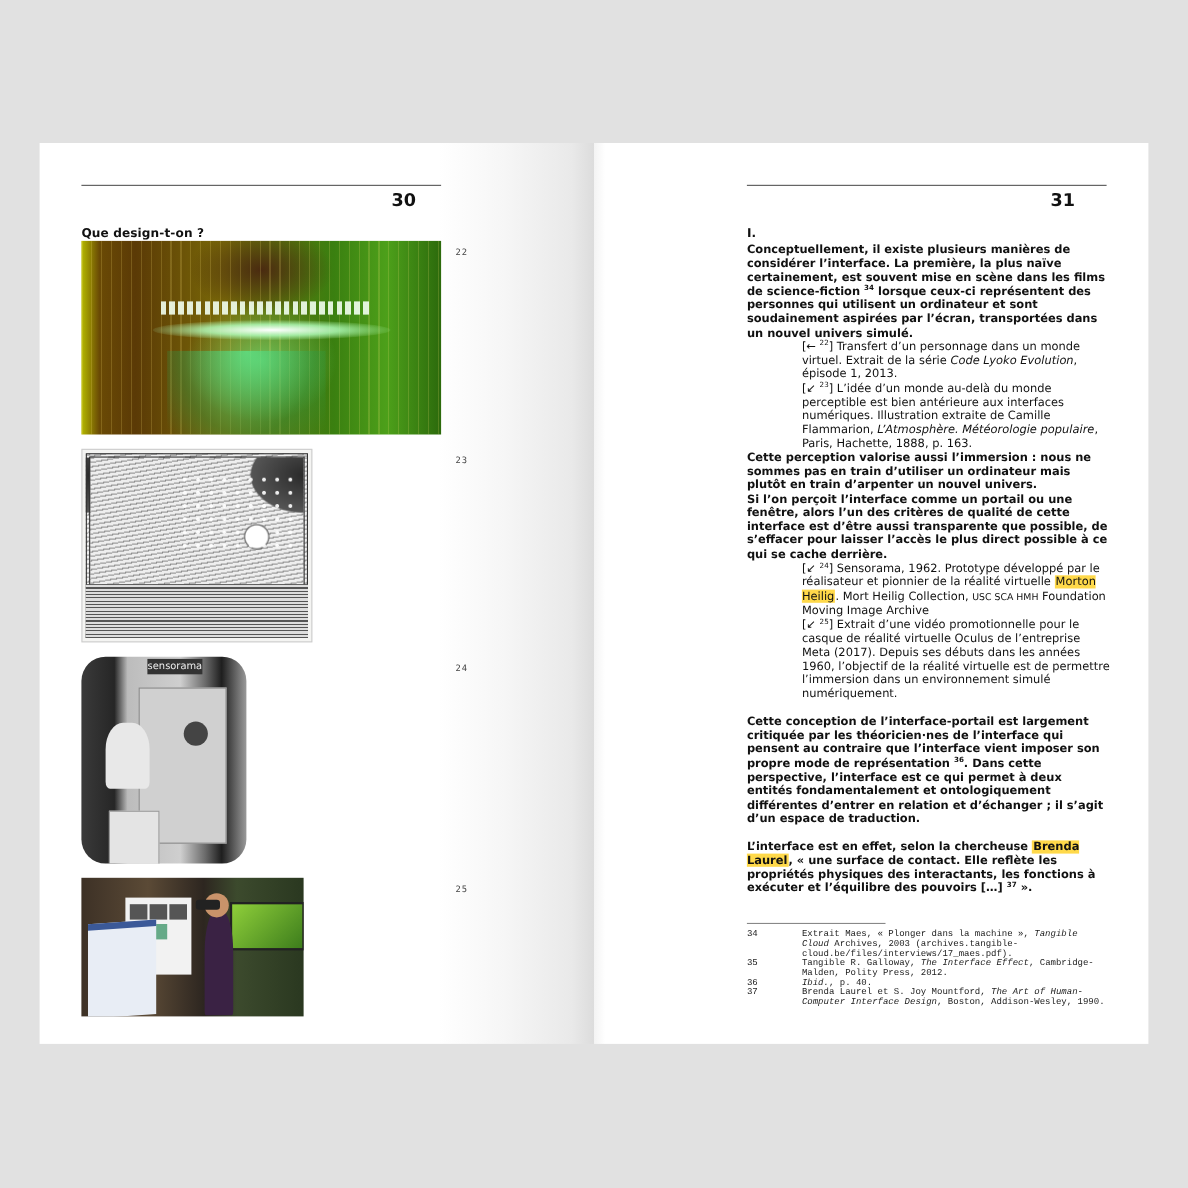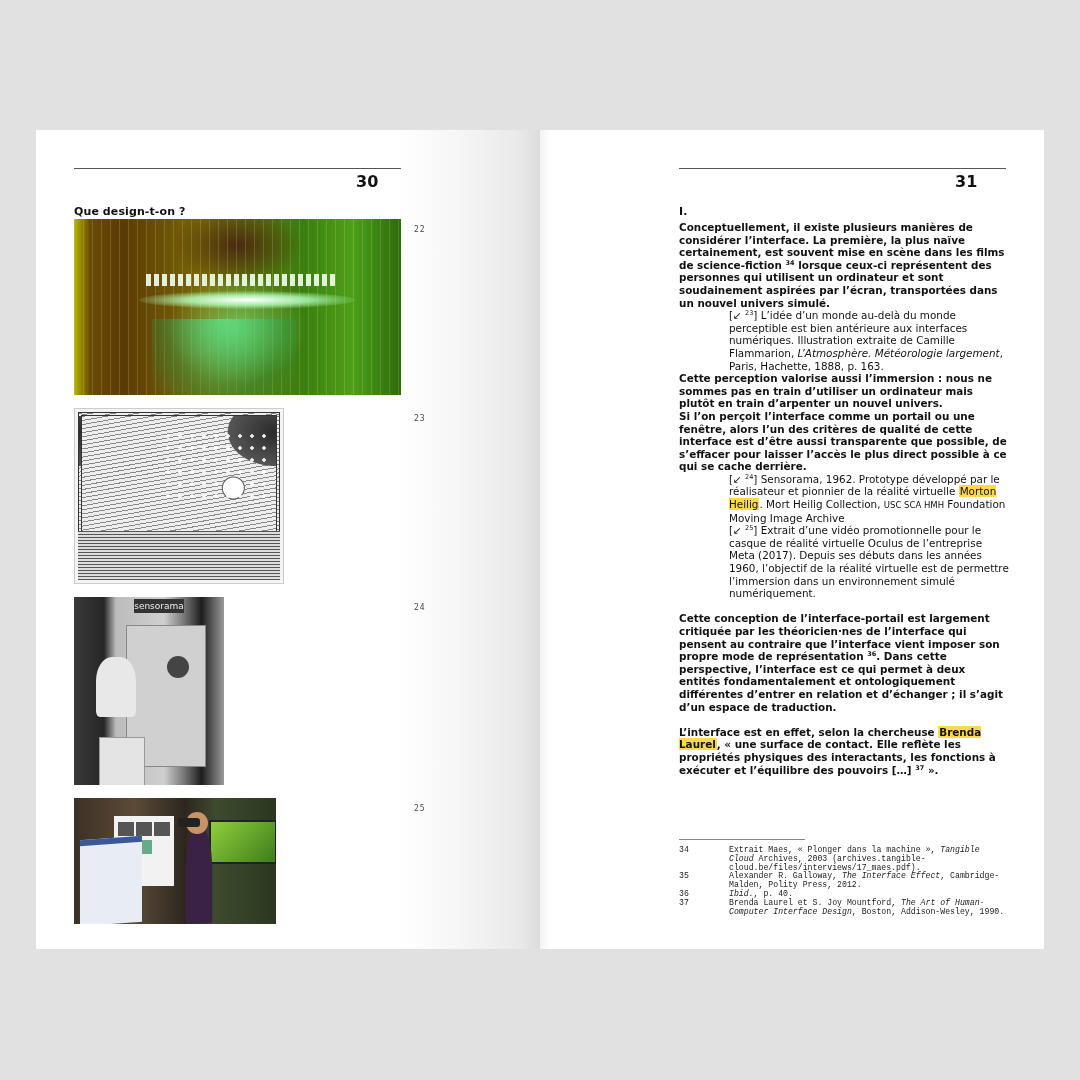--- a/index.html
+++ b/index.html
@@ -40,21 +40,21 @@
       background:
         radial-gradient(circle at 78% 45%, #fff 0 10px, #555 11px, transparent 12px),
         radial-gradient(ellipse 70% 60% at 100% 10%, #2a2a2a 0%, #555 35%, rgba(0,0,0,0) 36%),
         repeating-linear-gradient(170deg,#888 0 1px,#eee 1px 4px); }
   .img23 .sky { position:absolute; left:42%; top:12%; width:50%; height:40%;
       background:radial-gradient(circle,#fff 1.5px,transparent 2px) 0 0/12px 12px; opacity:0.9; }
   .img23 .ground { position:absolute; left:3px; right:3px; bottom:3px; height:28%;
       background:repeating-linear-gradient(0deg,#555 0 1px,#ddd 1px 3px); }
 
   
-  .img24 { background:linear-gradient(90deg,#3a3a3a 0%,#262626 20%,#bcbcbc 28%,#cfcfcf 60%,#6b6b6b 75%,#1e1e1e 85%,#9a9a9a 100%); }
+  .img24 { background:linear-gradient(90deg,#3a3a3a 0%,#262626 20%,#bcbcbc 28%,#cfcfcf 60%,#6b6b6b 75%,#1e1e1e 85%,#9a9a9a 100%);border-radius:22px; }
   .img24 .sign { position:absolute; left:60px; top:2px; width:50px; height:14px; background:#333; color:#eee;
       font-size:9px; text-align:center; line-height:14px; font-family:"DejaVu Sans", sans-serif; }
   .img24 .machine { position:absolute; left:52px; top:28px; width:78px; height:140px; background:#d0d0d0; border:1px solid #888; }
   .img24 .screen { position:absolute; left:40px; top:30px; width:22px; height:22px; border-radius:50%; background:#444; }
   .img24 .person { position:absolute; left:22px; top:60px; width:40px; height:60px; border-radius:40% 40% 10% 10%; background:#e8e8e8; }
   .img24 .seat { position:absolute; left:25px; top:140px; width:44px; height:48px; background:#e4e4e4; border:1px solid #999; }
 
   
   .img25 { background:linear-gradient(90deg,#3d3126 0%,#5b4a36 30%,#2d2620 55%,#3c4a2d 70%,#2a3820 100%); }
   .img25 .panel1 { position:absolute; left:6px; top:40px; width:62px; height:80px; background:#e8edf5; border-top:6px solid #3b5998; transform:skewY(-4deg); }
@@ -129,40 +129,41 @@
 </div>
 <div class="fig-num" style="left:414px;top:804px;">25</div>
 
 <div class="page page-right"></div>
 <div class="rule" style="left:679px;top:168px;width:327px;"></div>
 <div class="run-head" style="left:679px;top:172px;">I.</div>
 <div class="folio" style="left:955px;top:172px;">31</div>
 
 <div class="body-text" style="top:221px;">
   <p class="para"><span>Conceptuellement, il existe plusieurs manières de considérer l’interface. La première, la plus naïve certainement, est souvent mise en scène dans les films de science-fiction</span> <sup>34</sup><span> lorsque ceux-ci représentent des personnes qui utilisent un ordinateur et sont soudainement aspirées par l’écran, transportées dans un nouvel univers simulé.</span></p>
-  <p class="caption"><span>[↙ </span><sup>23</sup><span>] L’idée d’un monde au-delà du monde perceptible est bien antérieure aux interfaces numériques. Illustration extraite de Camille Flammarion, </span><em>L’Atmosphère. Météorologie largement</em><span>, Paris, Hachette, 1888, p. 163.</span></p>
+  <p class="caption"><span>[← </span><sup>22</sup><span>] Transfert d’un personnage dans un monde virtuel. Extrait de la série </span><em>Code Lyoko Evolution</em><span>, épisode 1, 2013.</span></p>
+  <p class="caption"><span>[↙ </span><sup>23</sup><span>] L’idée d’un monde au-delà du monde perceptible est bien antérieure aux interfaces numériques. Illustration extraite de Camille Flammarion, </span><em>L’Atmosphère. Météorologie populaire</em><span>, Paris, Hachette, 1888, p. 163.</span></p>
   <p class="para">Cette perception valorise aussi l’immersion : nous ne sommes pas en train d’utiliser un ordinateur mais plutôt en train d’arpenter un nouvel univers.</p>
   <p class="para">Si l’on perçoit l’interface comme un portail ou une fenêtre, alors l’un des critères de qualité de cette interface est d’être aussi transparente que possible, de s’effacer pour laisser l’accès le plus direct possible à ce qui se cache derrière.</p>
   <p class="caption"><span>[↙ </span><sup>24</sup><span>] Sensorama, 1962. Prototype développé par le réalisateur et pionnier de la réalité virtuelle </span><span class="hl">Morton Heilig</span><span>. Mort Heilig Collection, </span><span class="sc">USC SCA HMH</span><span> Foundation Moving Image Archive</span></p>
   <p class="caption"><span>[↙ </span><sup>25</sup><span>] Extrait d’une vidéo promotionnelle pour le casque de réalité virtuelle Oculus de l’entreprise Meta (2017). Depuis ses débuts dans les années 1960, l’objectif de la réalité virtuelle est de permettre l’immersion dans un environnement simulé numériquement.</span></p>
   <div class="gap"></div>
   <p class="para"><span>Cette conception de l’interface-portail est largement critiquée par les théoricien·nes de l’interface qui pensent au contraire que l’interface vient imposer son propre mode de représentation</span> <sup>36</sup><span>. Dans cette perspective, l’interface est ce qui permet à deux entités fondamentalement et ontologiquement différentes d’entrer en relation et d’échanger ; il s’agit d’un espace de traduction.</span></p>
   <div class="gap"></div>
   <p class="para"><span>L’interface est en effet, selon la chercheuse </span><span class="hl">Brenda Laurel</span><span>, « une surface de contact. Elle reflète les propriétés physiques des interactants, les fonctions à exécuter et l’équilibre des pouvoirs […]</span> <sup>37</sup><span> ».</span></p>
 </div>
 
 <div class="fn-rule"></div>
 <div class="footnotes">
   <div class="fn">
       <span class="n">34</span>
       <span class="t"><span>Extrait Maes, « Plonger dans la machine », </span><em>Tangible Cloud</em><span> Archives, 2003 (archives.tangible-cloud.be/files/interviews/17_maes.pdf).</span></span>
     </div>
   <div class="fn">
       <span class="n">35</span>
-      <span class="t"><span>Alexander R. Galloway, </span><em>The Interface Effect</em><span>, Cambridge-Malden, Polity Press, 2012.</span></span>
+      <span class="t"><span>Tangible R. Galloway, </span><em>The Interface Effect</em><span>, Cambridge-Malden, Polity Press, 2012.</span></span>
     </div>
   <div class="fn">
       <span class="n">36</span>
       <span class="t"><span></span><em>Ibid.</em><span>, p. 40.</span></span>
     </div>
   <div class="fn">
       <span class="n">37</span>
       <span class="t"><span>Brenda Laurel et S. Joy Mountford, </span><em>The Art of Human-Computer Interface Design</em><span>, Boston, Addison-Wesley, 1990.</span></span>
     </div>
 </div>

